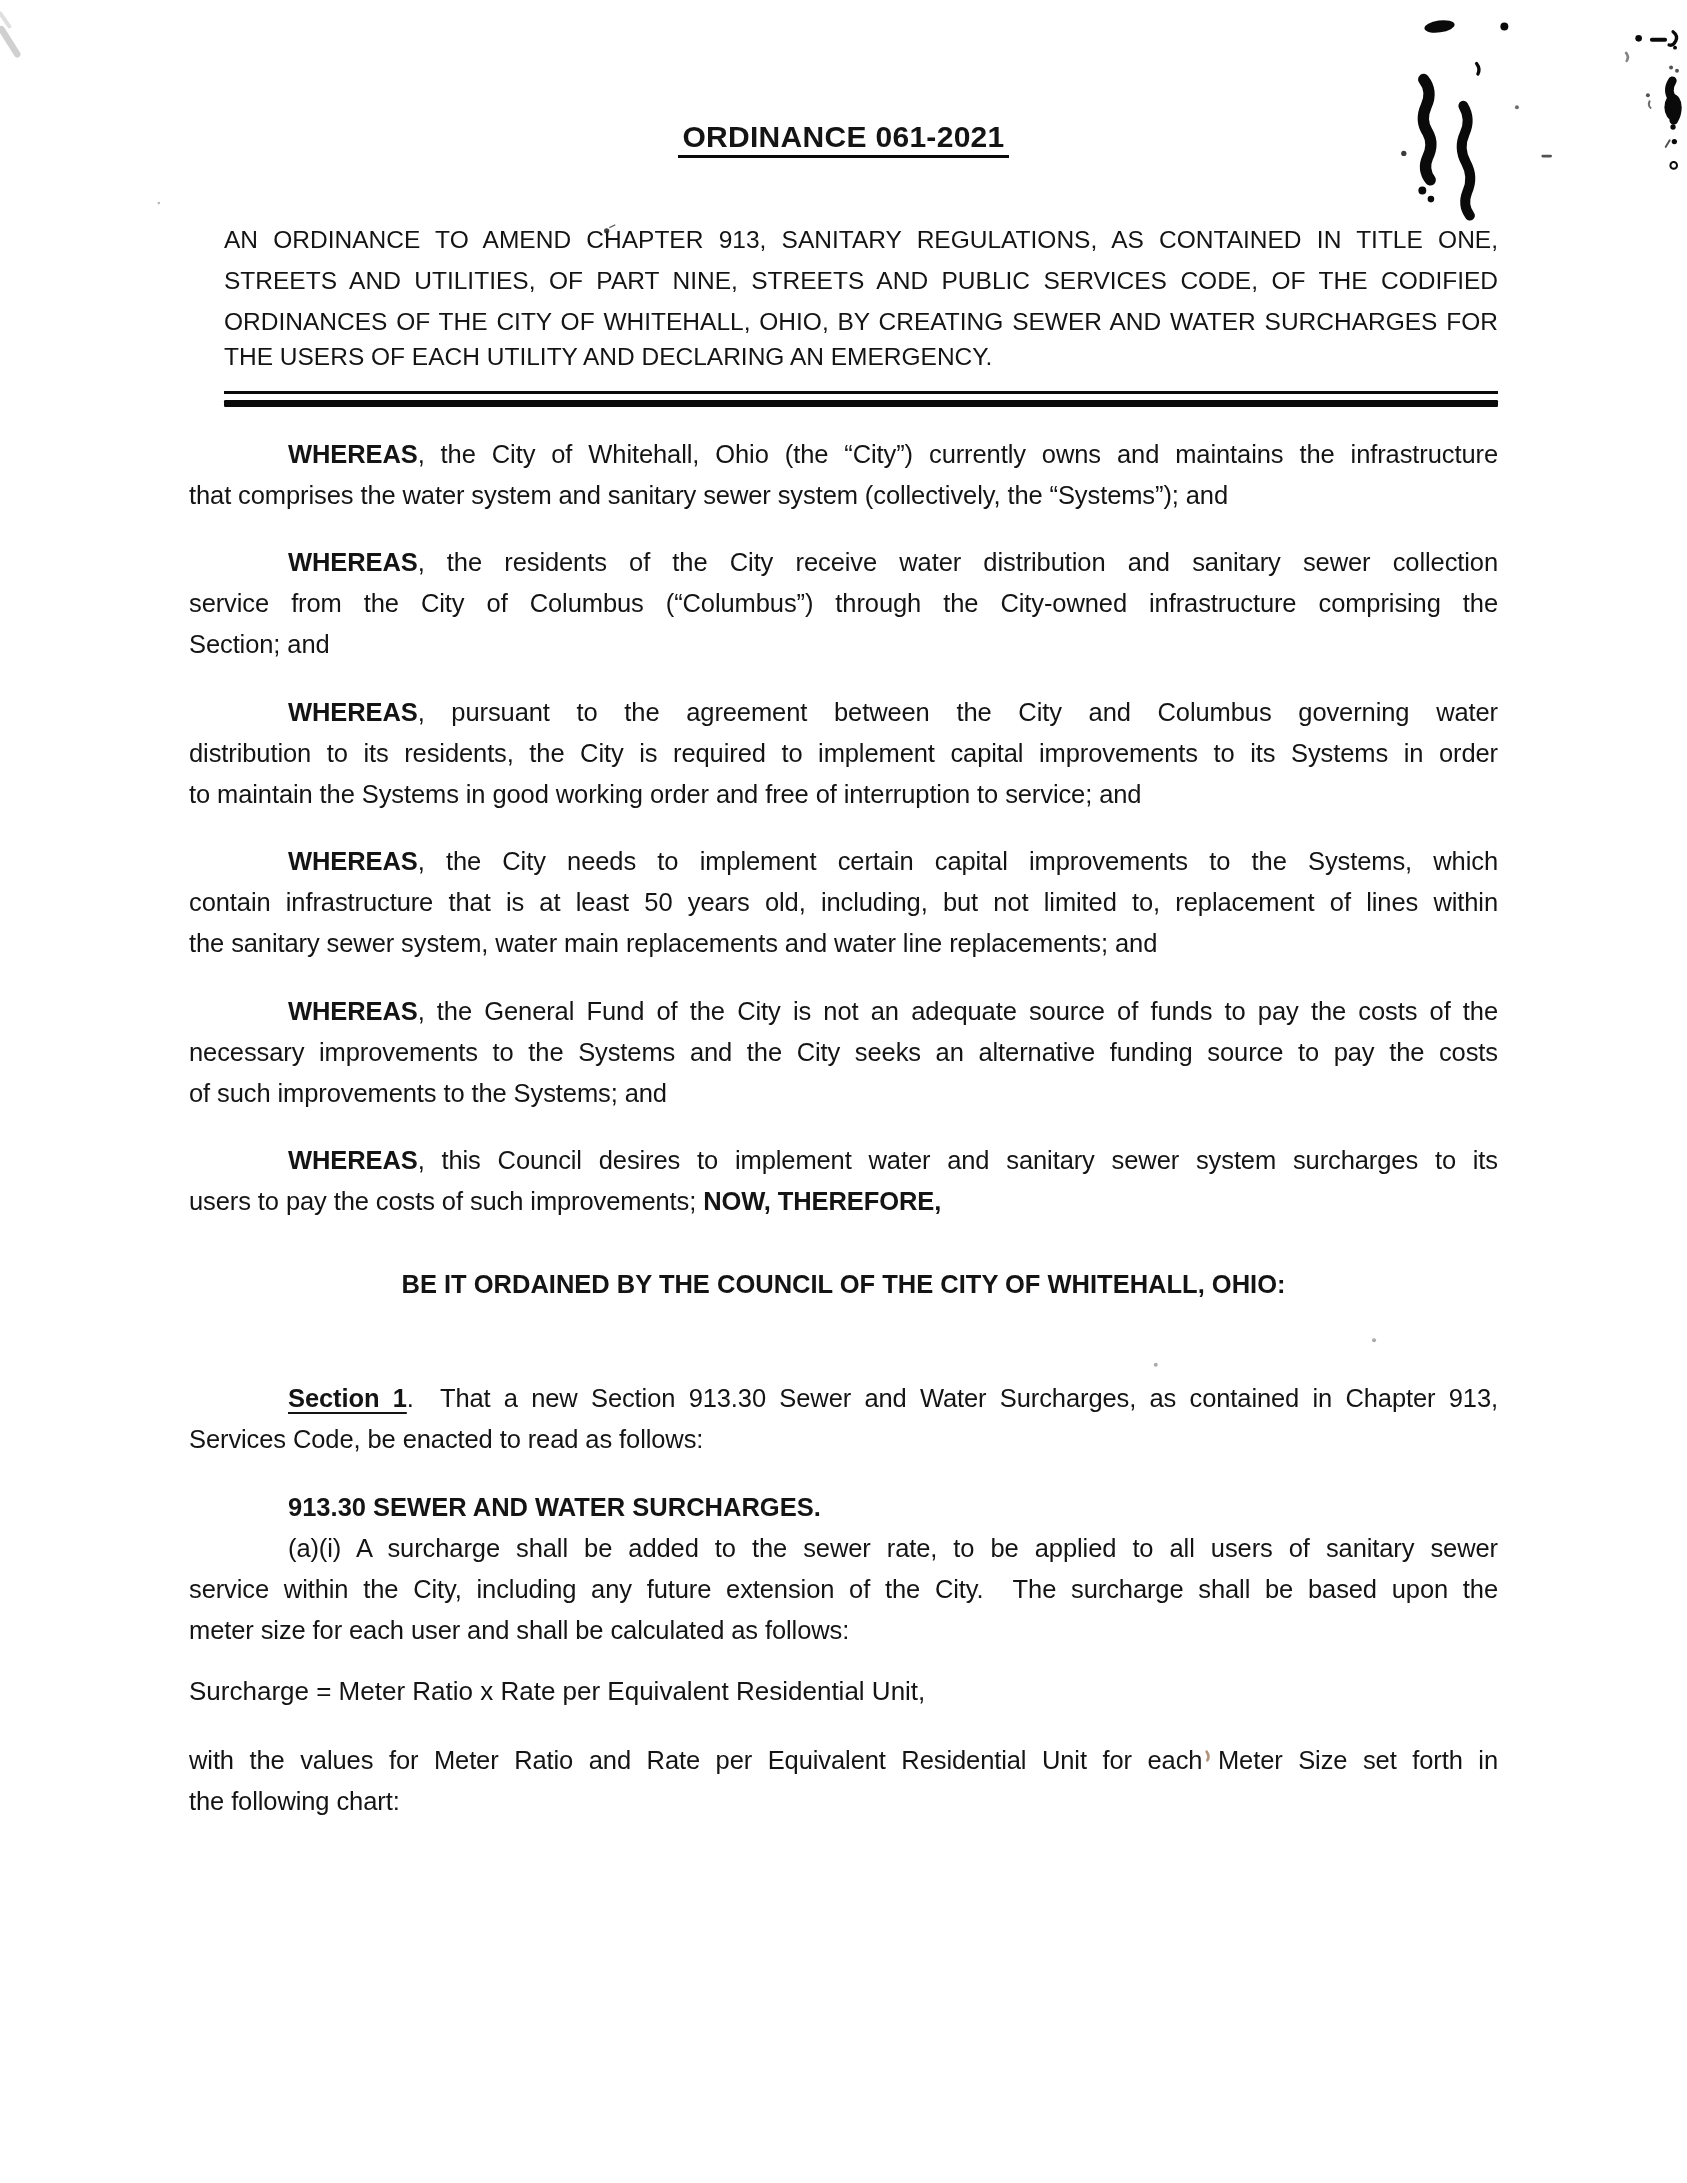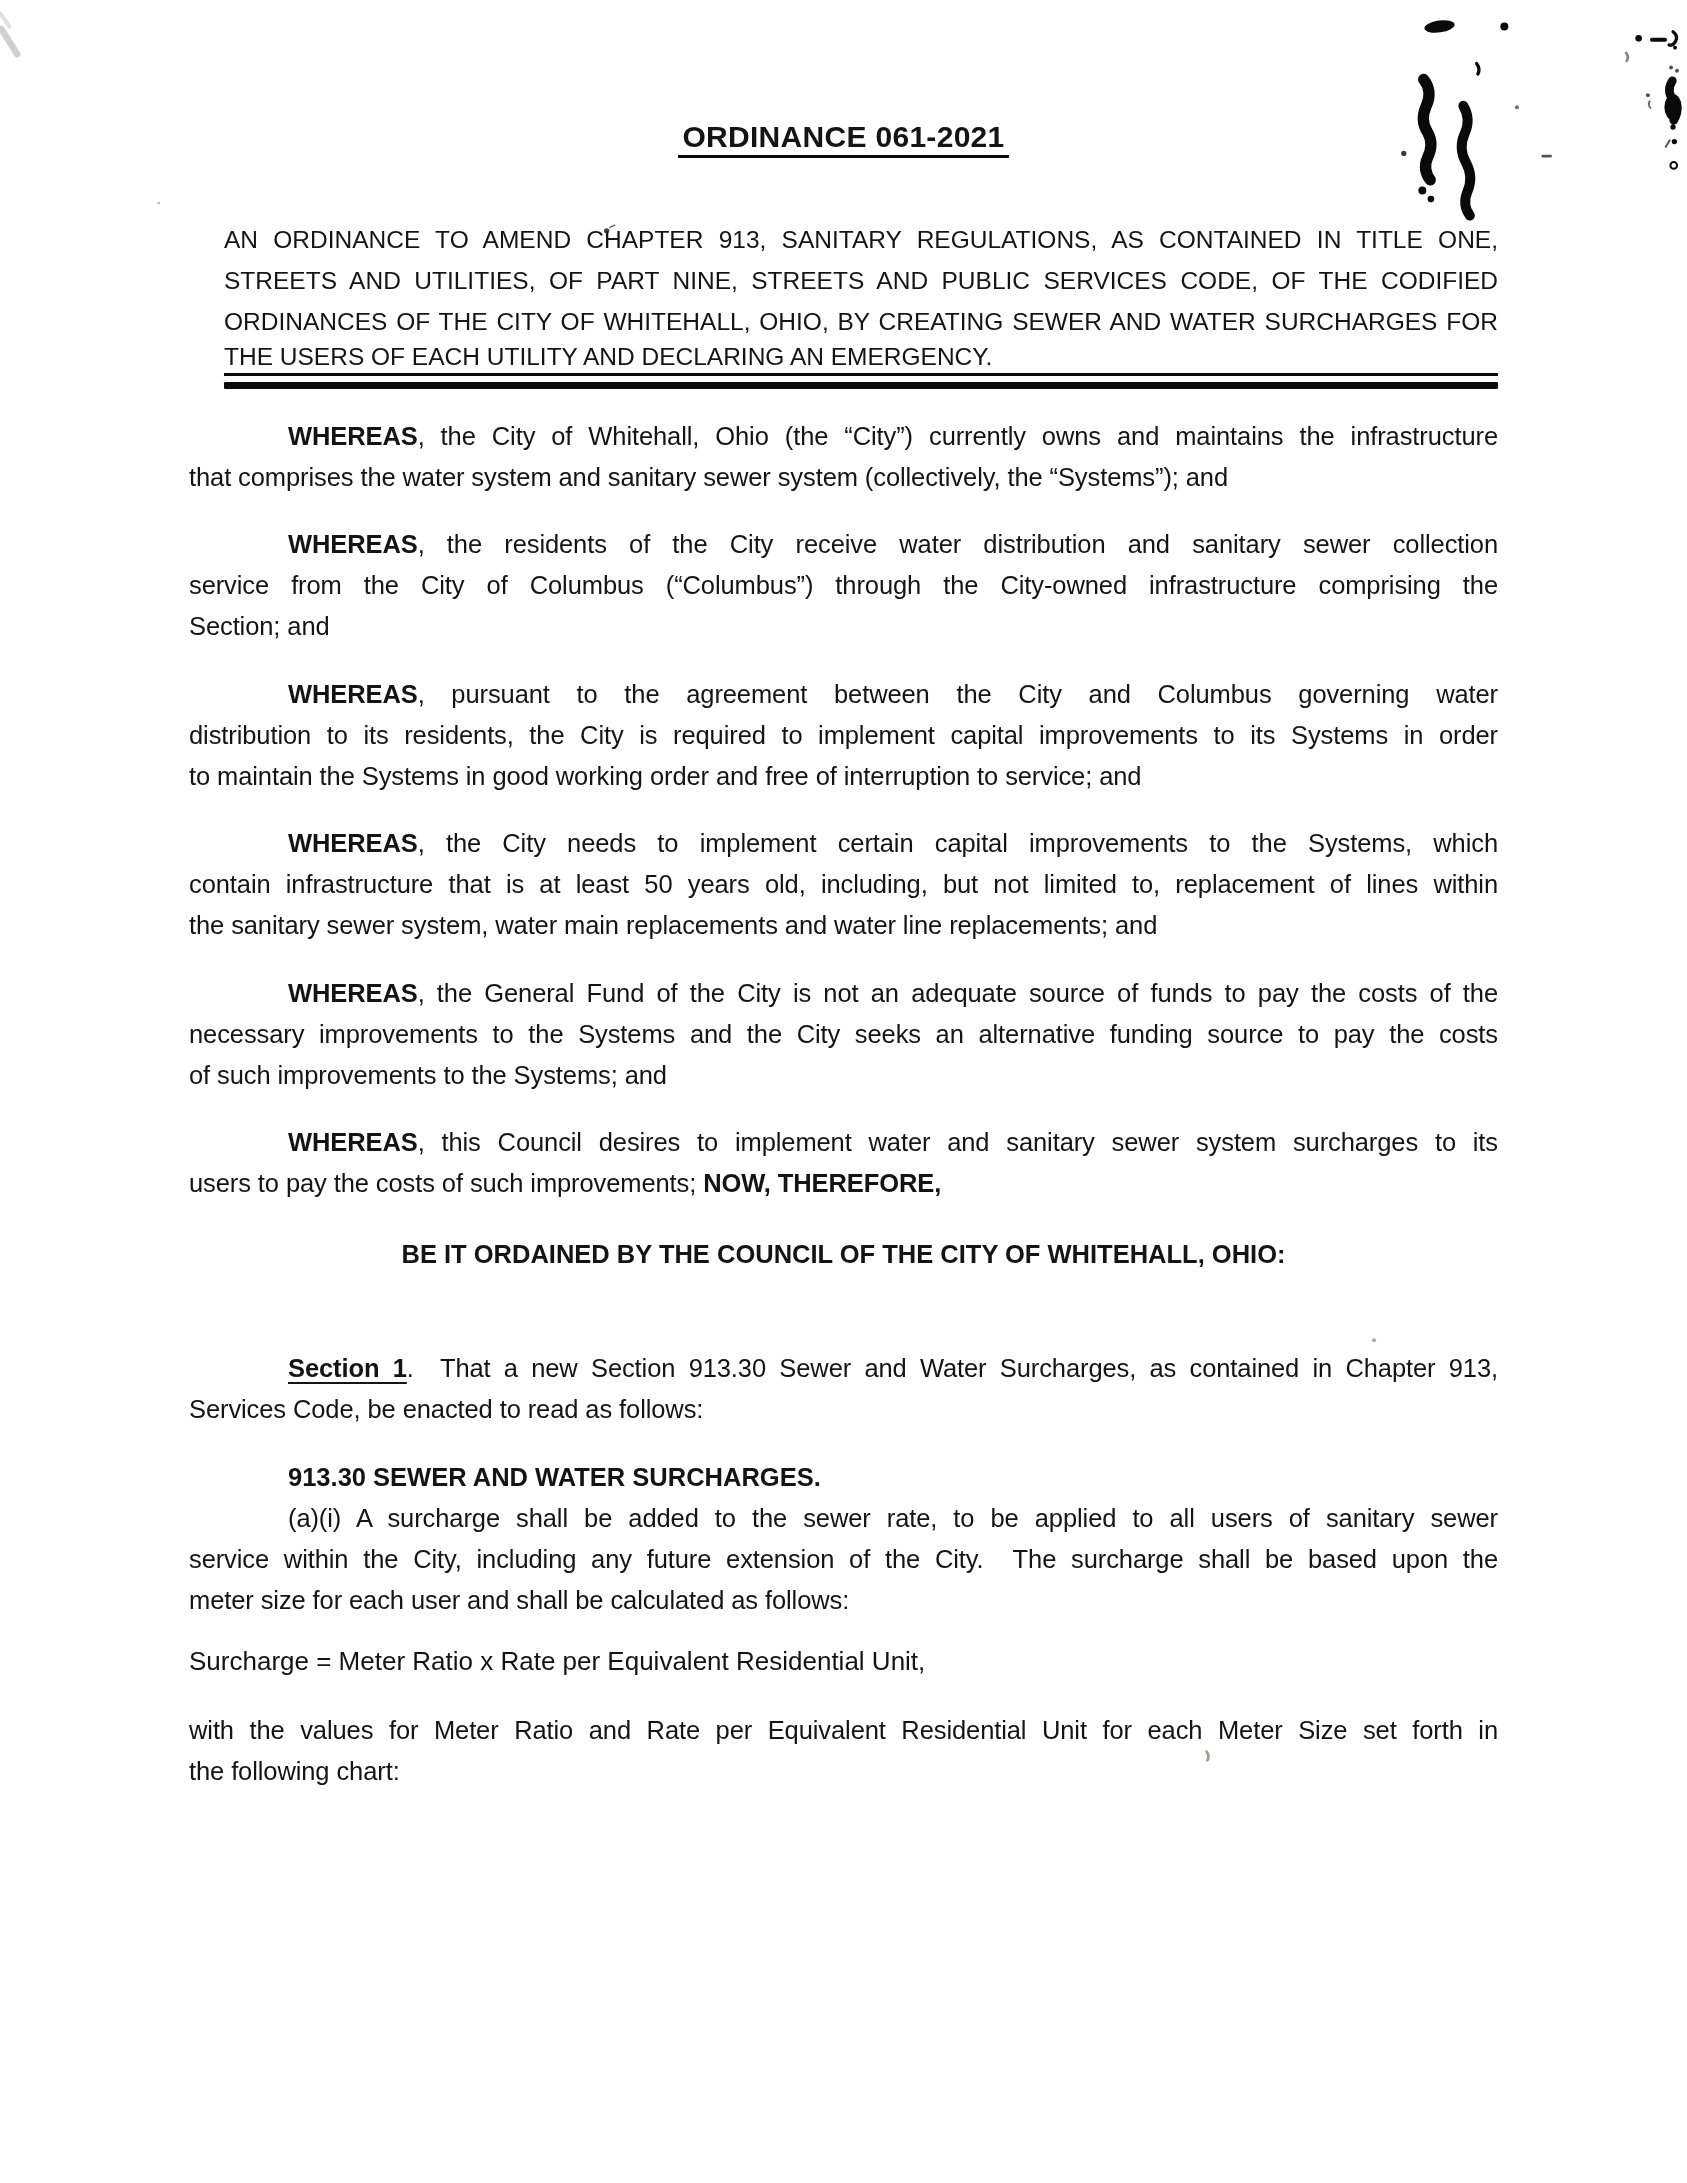--- a/index.html
+++ b/index.html
@@ -14,29 +14,29 @@
     overflow: hidden;
   }
   .doc-title { text-align: center; font-size: 30px; font-weight: bold; line-height: 37px; }
   .doc-title span { border-bottom: 3.3px solid #0a0a0a; padding: 0 4px 2px 4px; letter-spacing: 0.3px; }
 
   .caption { margin-top: 64px; font-size: 24.5px; margin-left: 35px; }
   .ln { line-height: 41px; font-size: 25.5px; letter-spacing: -0.1px; white-space: normal; }
   .caption .ln { font-size: 24.5px; letter-spacing: 0px; }
   .jl { text-align: justify; text-align-last: justify; text-justify: inter-word; }
   .ind { padding-left: 99px; }
-  .cap-last { line-height: 30px; padding-bottom: 1px; border-bottom: 3.3px solid #0a0a0a; }
+  .cap-last { line-height: 30px; padding-bottom: 19px; border-bottom: 3.3px solid #0a0a0a; }
   .cap-rule { height: 7.3px; background: #0a0a0a; margin-top: 6px; border-radius: 1.3px; }
 
   .para { margin-top: 26.5px; }
   .lead { font-weight: bold; }
   .lead-u { font-weight: bold; text-decoration: underline; text-decoration-thickness: 2px; text-underline-offset: 4.6px; }
   .tail-b { font-weight: bold; }
 
-  .ordained { margin-top: 30px; text-align: center; font-weight: bold; font-size: 25.5px; line-height: 41px; }
+  .ordained { margin-top: 42px; text-align: center; font-weight: bold; font-size: 25.5px; line-height: 41px; }
   .sec1 { margin-top: 73px; }
   .code-heading { margin-top: 26.5px; padding-left: 99px; font-weight: bold; font-size: 25.5px; line-height: 41px; }
   .ai { }
   .formula { margin-top: 20px; font-size: 26px; line-height: 41px; }
   .intro { margin-top: 28px; }
 
   .artifacts { position: absolute; left: 0; top: 0; width: 1687px; height: 2183px; pointer-events: none; }
 </style>
 </head>
 <body>

